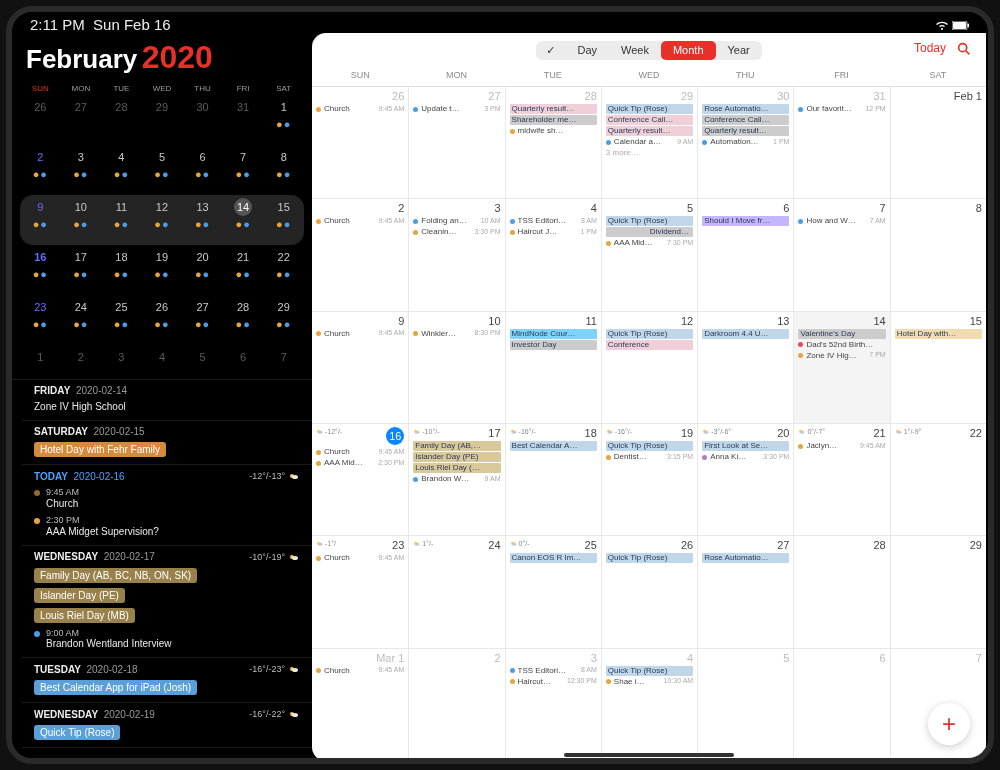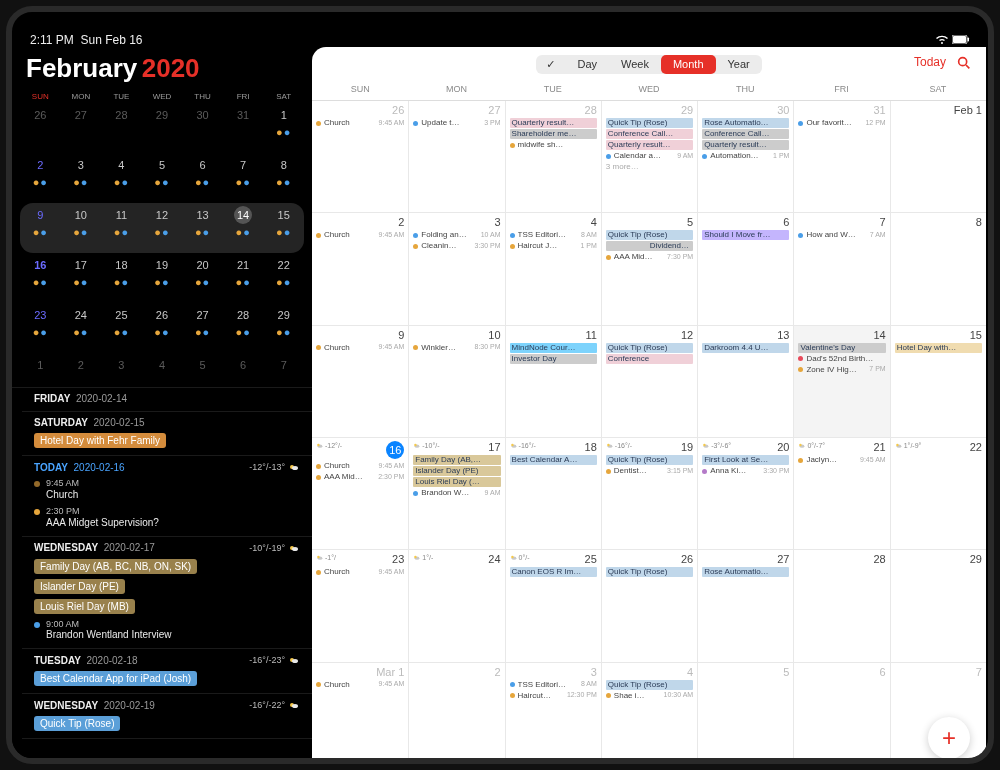--- a/index.html
+++ b/index.html
@@ -1,28 +1,28 @@
 <!DOCTYPE html>
 <html><head>
 <meta charset="utf-8">
 <style>
   * { margin: 0; padding: 0; box-sizing: border-box; }
   body { font-family: -apple-system, "Helvetica Neue", Arial, sans-serif; background: #111; color: #fff; width: 1000px; height: 770px; overflow: hidden; position: relative; }
   .tablet { position: absolute; inset: 6px; background: #000; border-radius: 26px; border: 6px solid #2a2a2a; overflow: hidden; }
-  .statusbar { display: flex; justify-content: space-between; padding: 4px 18px 0; font-size: 12px; color: #eee; margin-top: 17px; }
+  .statusbar { display: flex; justify-content: space-between; padding: 4px 18px 0; font-size: 15px; color: #eee; }
   .statusbar .right { display: flex; gap: 4px; align-items: center; }
   .app { display: flex; height: calc(100% - 18px); }
   
   .sidebar { width: 300px; background: #000; display: flex; flex-direction: column; overflow: hidden; }
   .sb-top { display: flex; align-items: center; gap: 6px; padding: 8px 14px 4px; }
   .gear { width: 16px; height: 16px; color: #e63028; }
   .sb-title { color: #e63028; font-size: 13px; }
   .monthhdr { padding: 6px 14px 4px; }
   .monthhdr .m { font-size: 26px; font-weight: 700; color: #fff; }
-  .monthhdr .y { font-size: 26px; font-weight: 700; color: #e63028; }
+  .monthhdr .y { font-size: 32px; font-weight: 700; color: #e63028; }
   .minical { padding: 2px 8px 6px; }
   .mc-hdr, .mc-row { display: grid; grid-template-columns: repeat(7, 1fr); text-align: center; }
   .mc-hdr div { font-size: 8px; color: #9b9b9b; padding: 2px 0; }
   .mc-hdr div.sun { color: #e63028; }
   .mc-row div { font-size: 11px; color: #c8c8c8; padding: 3px 0 7px; position: relative; }
   .mc-row div.dim { color: #5b5b5b; }
   .mc-row div.sun { color: #6b6bff; }
   .mc-row div.todaycell { color: #6b6bff; font-weight: 600; }
   .mc-row div .d { display: inline-block; width: 18px; height: 18px; line-height: 18px; border-radius: 50%; }
   .mc-row div.circ .d { background: #555; color: #fff; }
@@ -168,20 +168,23 @@
               <div class="dim"><span class="d">6</span></div>
               <div class="dim"><span class="d">7</span></div>
             </div>
           </div>
       </div>
       <div class="agenda" id="agenda">
           <div class="ag-sec">
             <div class="ag-sec-hdr">
               <span class="hd"><span>FRIDAY</span> <span class="dt">2020-02-14</span></span>
             </div>
+            <div class="ag-line">
+              <span class="txt">Zone IV High School</span>
+            </div>
           </div>
           <div class="ag-sec"><div class="ag-sec-hdr">
               <span class="hd"><span>SATURDAY</span> <span class="dt">2020-02-15</span></span>
             </div><span class="ag-pill" style="background: rgb(212, 140, 60); color: rgb(255, 255, 255);">Hotel Day with Fehr Family</span><br></div>
           <div class="ag-sec">
             <div class="ag-sec-hdr">
               <span class="hd today"><span>TODAY</span> <span class="dt">2020-02-16</span></span>
               <span class="wx">-12°/-13° <svg viewBox="0 0 24 24">
                   <circle cx="8" cy="12" r="4" fill="#f5c84a"></circle>
                   <ellipse cx="14" cy="14" rx="6" ry="4" fill="#e8e8e8"></ellipse>

